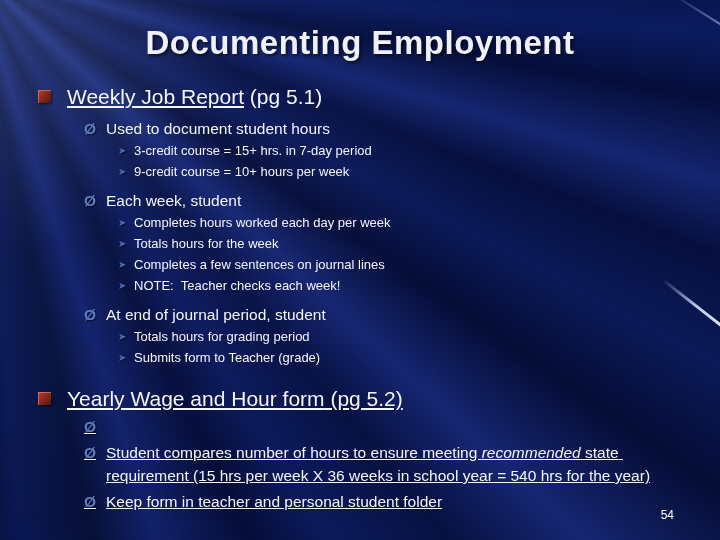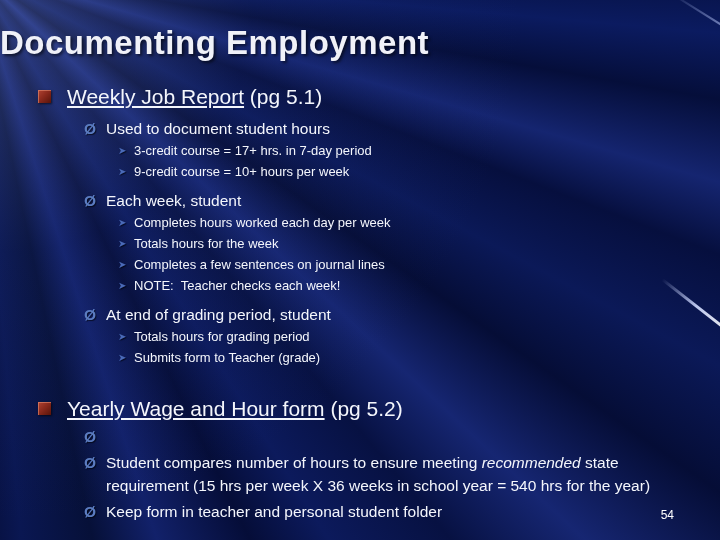--- a/index.html
+++ b/index.html
@@ -43,21 +43,21 @@
   }
   .streak2{
     position:absolute;
     right:-6px;top:8px;
     width:60px;height:2px;
     background:linear-gradient(90deg, transparent, rgba(190,205,255,.55));
     transform:rotate(32deg);
   }
   .title{
     position:absolute;top:24px;left:0;right:0;
-    text-align:left;
+    text-align:center;
     font-size:33px;font-weight:bold;
     color:#f0f1f8;
     letter-spacing:.5px;
     text-shadow:2px 2px 3px rgba(0,0,0,.55);
   }
   .content{
     position:absolute;left:38px;right:58px;top:84px;
   }
   .line{display:flex;align-items:flex-start;}
   .txt{white-space:pre-wrap;}
@@ -74,21 +74,21 @@
     flex:0 0 22px;width:22px;
     color:#5b7cc0;font-weight:bold;
     text-shadow:1px 1px 1px rgba(0,0,0,.6);
   }
   .l3{font-size:13px;line-height:21px;padding-left:80px;}
   .b3{
     flex:0 0 16px;width:16px;
     color:#4a6ab8;font-size:10px;line-height:21px;
     text-shadow:1px 1px 1px rgba(0,0,0,.6);
   }
-  .sec2{margin-top:28px;}
+  .sec2{margin-top:18px;text-decoration:underline;}
   .sec2 .l2{margin-top:3px;}
   .em{font-style:italic;text-align:center;}
   .pagenum{
     position:absolute;right:46px;bottom:18px;
     font-size:12px;color:#ffffff;
   }
 </style>
 </head>
 <body>
 
@@ -105,21 +105,21 @@
       <span class="sq"></span>
       <span class="txt"><span class="u">Weekly Job Report</span><span> (pg 5.1)</span></span>
     </div>
 
     <div class="line l2">
       <span class="b2">Ø</span>
       <span class="txt">Used to document student hours</span>
     </div>
     <div class="line l3">
       <span class="b3">➤</span>
-      <span class="txt">3-credit course = 17+ hrs. in 7-day period</span>
+      <span class="txt">3-credit course = 15+ hrs. in 7-day period</span>
     </div>
     <div class="line l3">
       <span class="b3">➤</span>
       <span class="txt">9-credit course = 10+ hours per week</span>
     </div>
 
     <div class="line l2">
       <span class="b2">Ø</span>
       <span class="txt">Each week, student</span>
     </div>
@@ -135,21 +135,21 @@
       <span class="b3">➤</span>
       <span class="txt">Completes a few sentences on journal lines</span>
     </div>
     <div class="line l3">
       <span class="b3">➤</span>
       <span class="txt">NOTE:  Teacher checks each week!</span>
     </div>
 
     <div class="line l2">
       <span class="b2">Ø</span>
-      <span class="txt">At end of grading period, student</span>
+      <span class="txt">At end of journal period, student</span>
     </div>
     <div class="line l3">
       <span class="b3">➤</span>
       <span class="txt">Totals hours for grading period</span>
     </div>
     <div class="line l3">
       <span class="b3">➤</span>
       <span class="txt">Submits form to Teacher (grade)</span>
     </div>
 

